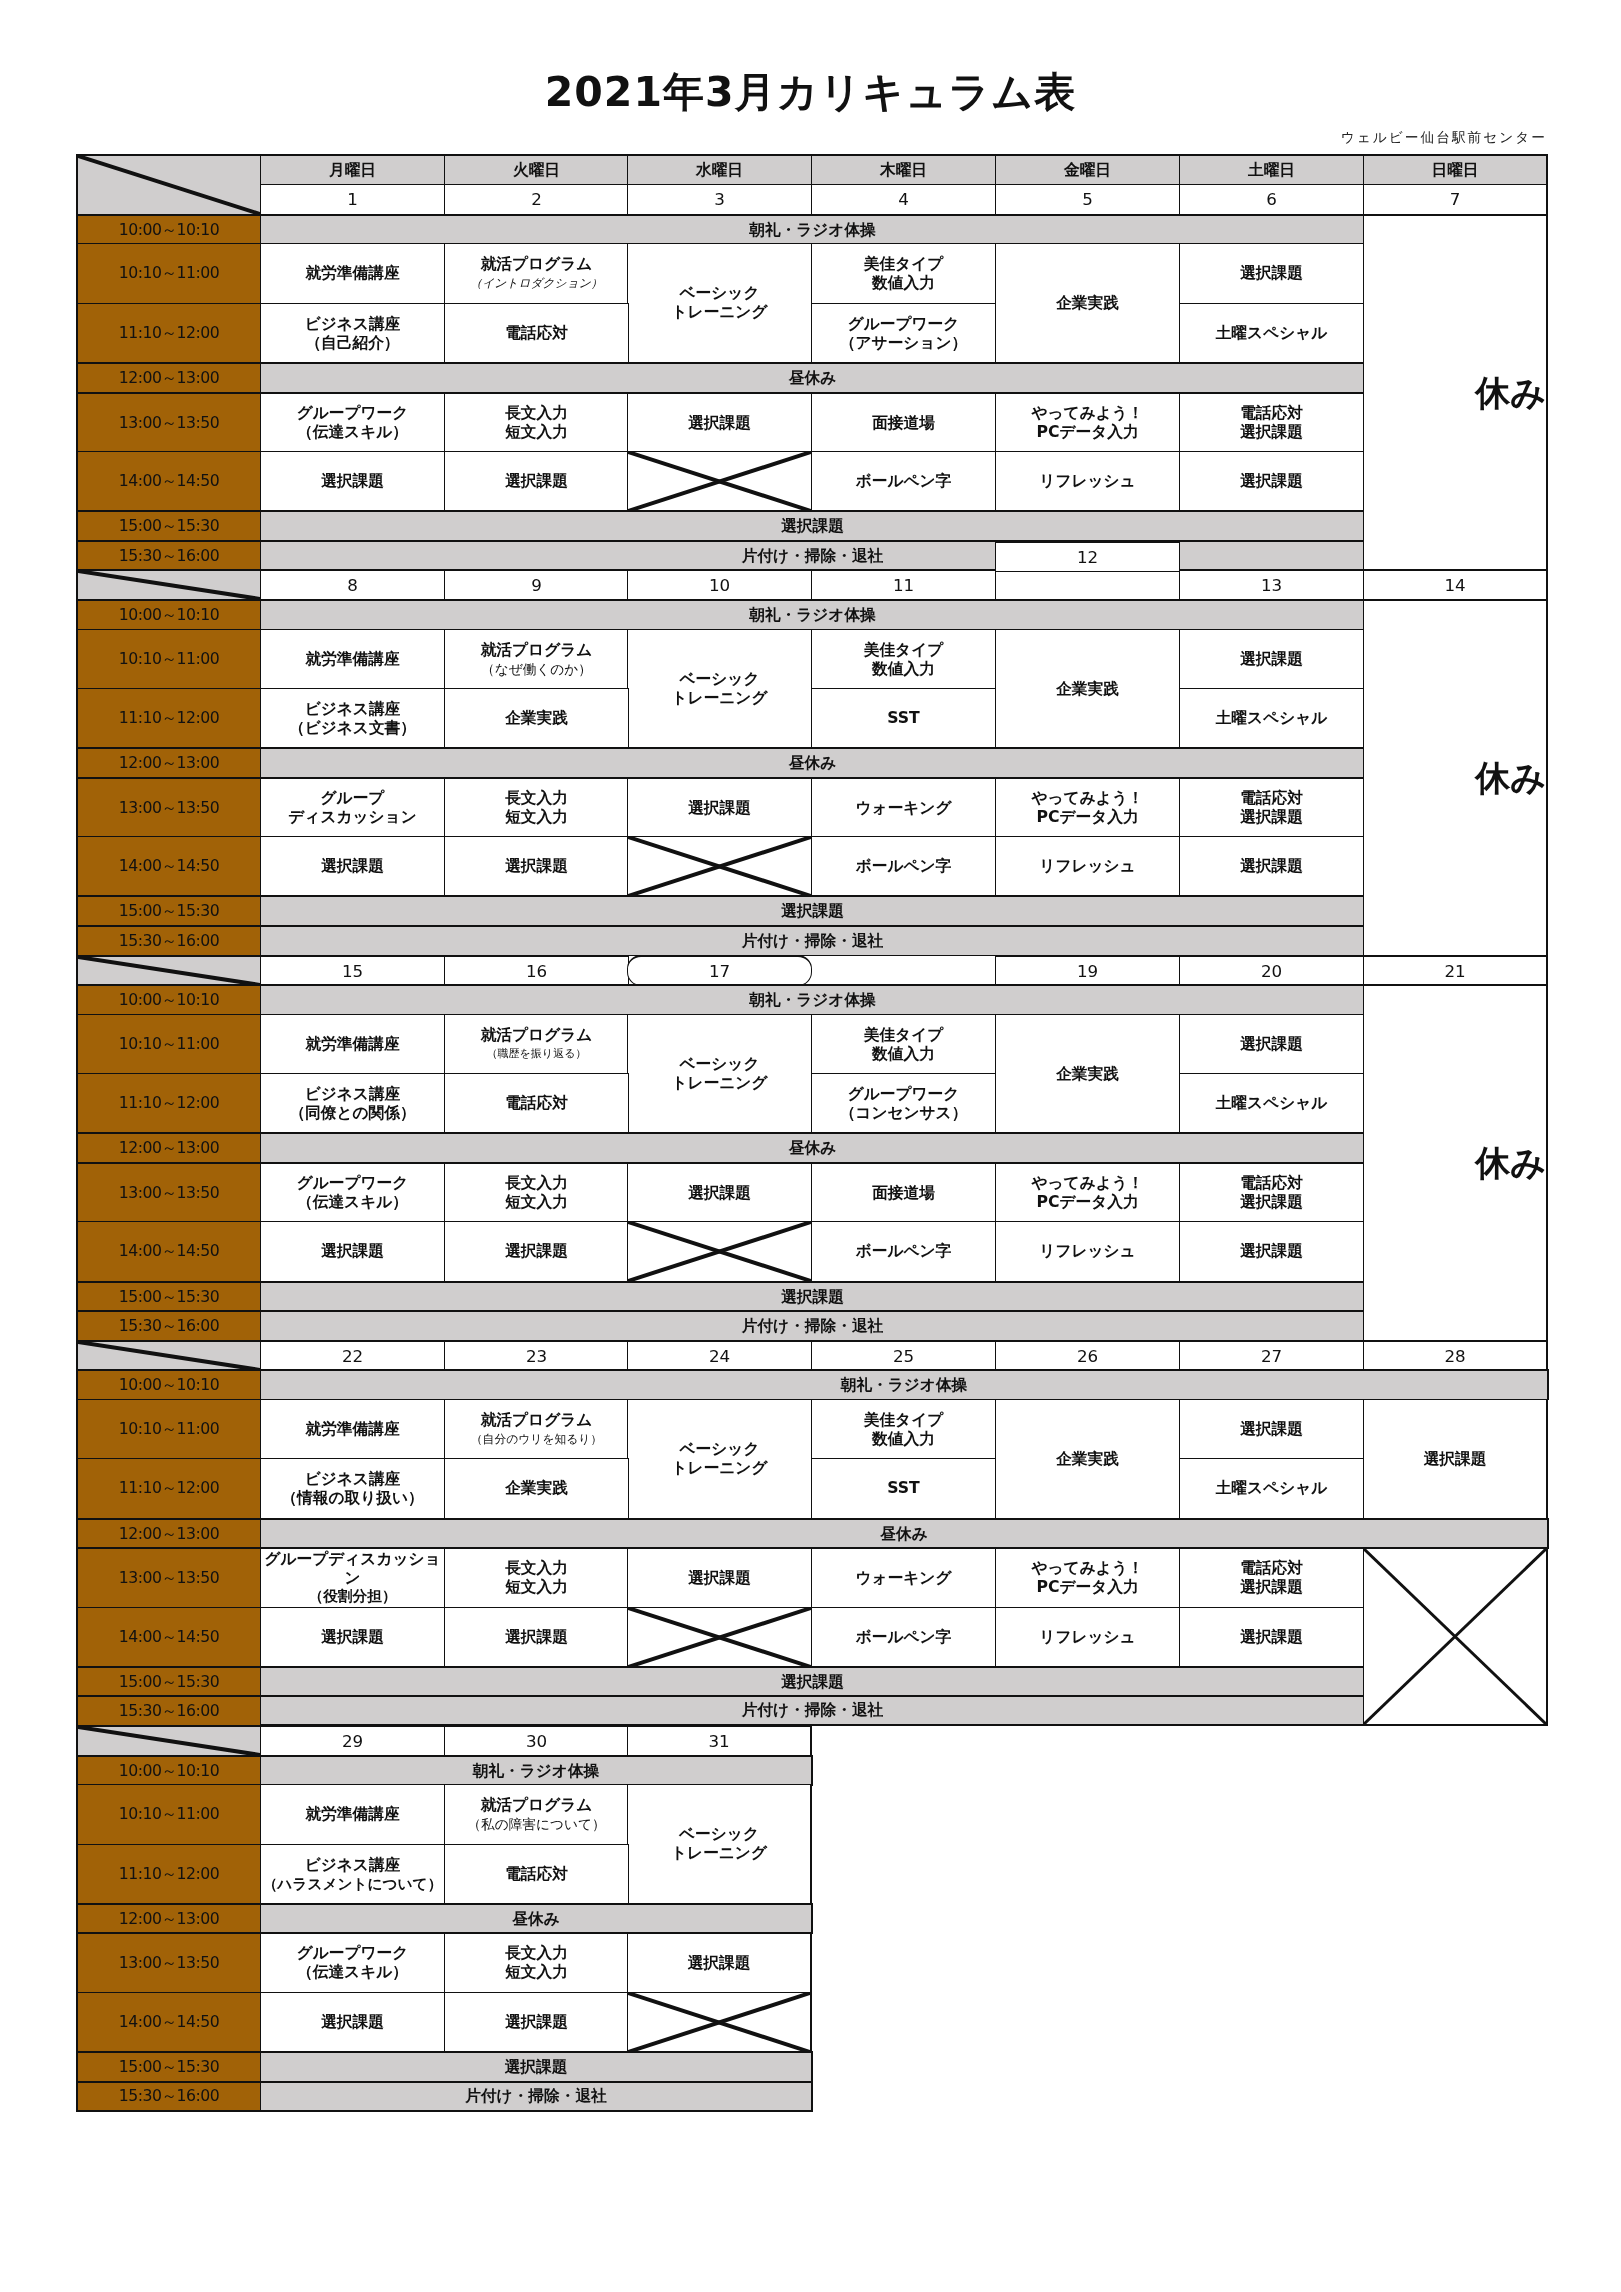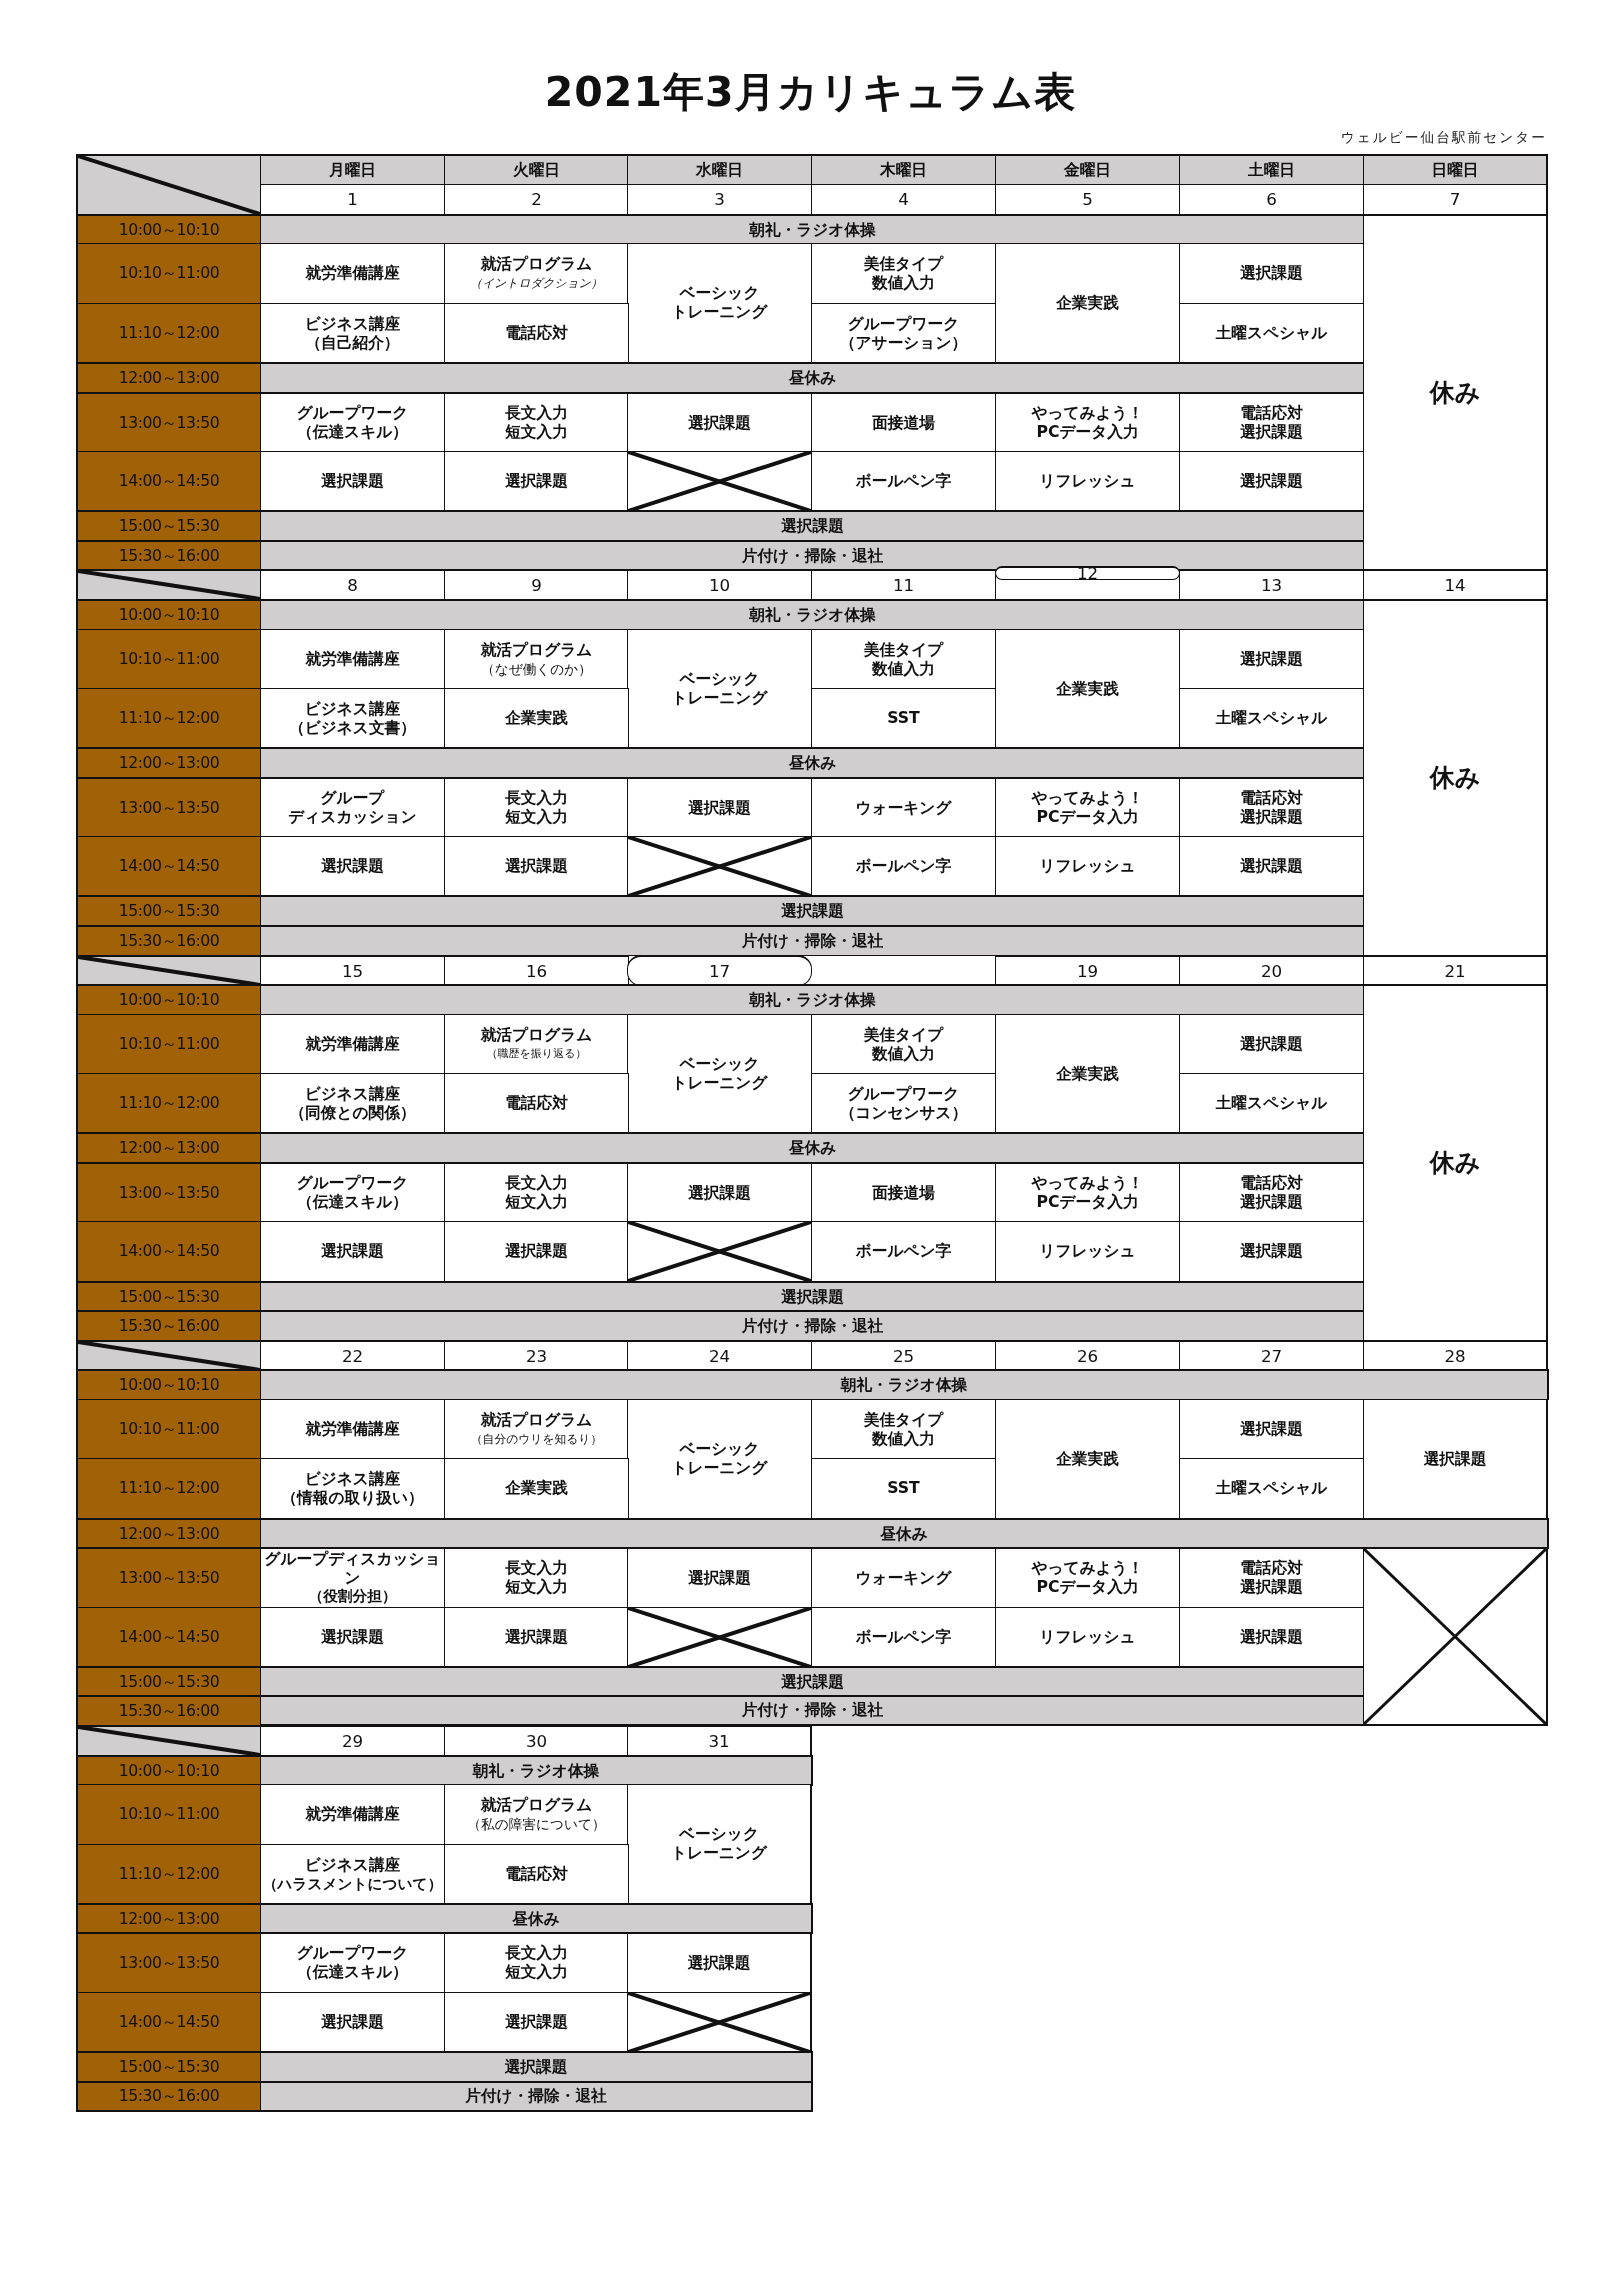--- a/index.html
+++ b/index.html
@@ -11,21 +11,21 @@
               font-family:"DejaVu Sans", sans-serif; }
   .cell { position:absolute; box-sizing:border-box; border:1.5px solid #111;
           display:flex; align-items:center; justify-content:center; text-align:center;
           font-size:15.7px; line-height:18.6px; white-space:pre-line; overflow:hidden; background:#fff; }
   .cell.gray { background:#d0cece; }
   .cell.time { background:#a16207; font-size:15.7px; letter-spacing:-0.5px; }
   .cell.band { background:#d0cece; font-weight:bold; font-size:15.7px; }
   .cell.act { font-weight:bold; }
   .cell.date { font-size:16.7px; font-weight:normal; }
   .cell.dow { background:#d0cece; font-weight:bold; font-size:15.7px; }
-  .cell.holiday { font-size:25px; font-weight:bold; }
+  .cell.holiday { font-size:35px; font-weight:bold;justify-content:flex-end; }
   .cell .main { display:block; }
   .cell .sub { display:block; }
   .thickT { border-top-width:2.9px !important; }
   .thickB { border-bottom-width:2.9px !important; }
   .thickL { border-left-width:2.9px !important; }
   .thickR { border-right-width:2.9px !important; }
   svg.x { position:absolute; left:0; top:0; width:100%; height:100%; }
 </style>
 </head>
 <body>
@@ -96,21 +96,21 @@
     <div class="cell band thickT" style="left: 260px; top: 510px; width: 1105px; height: 31px;"><div><span class="main">選択課題</span></div></div>
     <div class="cell band thickT" style="left: 260px; top: 540px; width: 1105px; height: 31px;"><div><span class="main">片付け・掃除・退社</span></div></div>
     <div class="cell holiday thickT thickR" style="left: 1363px; top: 214px; width: 185px; height: 357px;"><div><span class="main">休み</span></div></div>
     <div class="cell gray thickT thickL" style="left: 76px; top: 569px; width: 185px; height: 31px;"><svg class="x" viewBox="0 0 100 100" preserveAspectRatio="none">
         <line x1="0" y1="0" x2="100" y2="100" stroke="#111" stroke-width="4" vector-effect="non-scaling-stroke"></line>
       </svg></div>
     <div class="cell date thickT" style="left: 260px; top: 569px; width: 185px; height: 31px;"><span class="main">8</span></div>
     <div class="cell date thickT" style="left: 444px; top: 569px; width: 185px; height: 31px;"><span class="main">9</span></div>
     <div class="cell date thickT" style="left: 627px; top: 569px; width: 185px; height: 31px;"><span class="main">10</span></div>
     <div class="cell date thickT" style="left: 811px; top: 569px; width: 185px; height: 31px;"><span class="main">11</span></div>
-    <div class="cell date thickT" style="left: 995px; top: 566px; width: 185px; height: 14px; border-radius: 9px;"><span class="main">12</span></div>
+    <div class="cell date thickT" style="left: 995px; top: 541px; width: 185px; height: 31px;"><span class="main">12</span></div>
     <div class="cell date thickT" style="left: 1179px; top: 569px; width: 185px; height: 31px;"><span class="main">13</span></div>
     <div class="cell date thickR thickT" style="left: 1363px; top: 569px; width: 185px; height: 31px;"><span class="main">14</span></div>
     <div class="cell time thickL thickT" style="left: 76px; top: 599px; width: 185px; height: 31px;"><span class="main">10:00～10:10</span></div>
     <div class="cell time thickL" style="left: 76px; top: 629px; width: 185px; height: 61px;"><span class="main">10:10～11:00</span></div>
     <div class="cell time thickL" style="left: 76px; top: 688px; width: 185px; height: 61px;"><span class="main">11:10～12:00</span></div>
     <div class="cell time thickL thickT" style="left: 76px; top: 747px; width: 185px; height: 31px;"><span class="main">12:00～13:00</span></div>
     <div class="cell time thickL thickT" style="left: 76px; top: 777px; width: 185px; height: 61px;"><span class="main">13:00～13:50</span></div>
     <div class="cell time thickL" style="left: 76px; top: 836px; width: 185px; height: 61px;"><span class="main">14:00～14:50</span></div>
     <div class="cell time thickL thickT" style="left: 76px; top: 895px; width: 185px; height: 31px;"><span class="main">15:00～15:30</span></div>
     <div class="cell time thickL thickT" style="left: 76px; top: 925px; width: 185px; height: 31px;"><span class="main">15:30～16:00</span></div>

